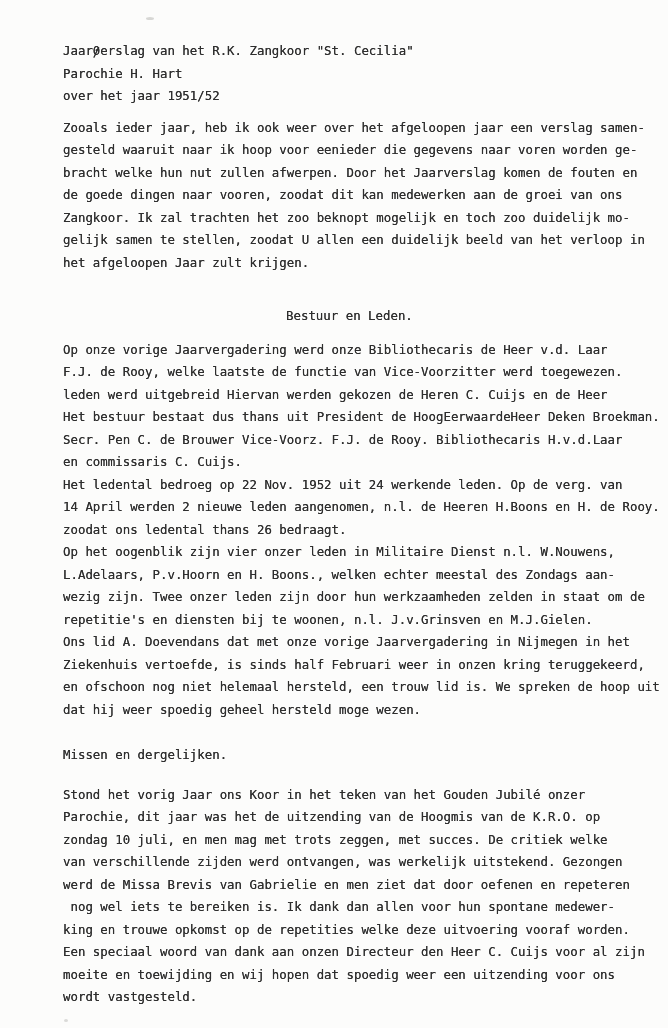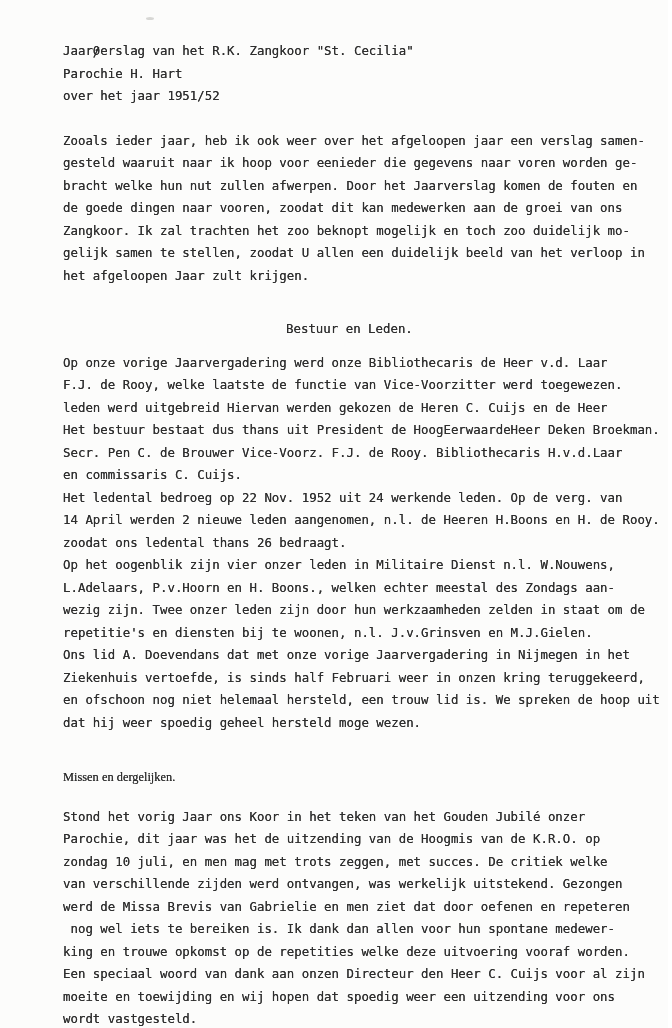--- a/index.html
+++ b/index.html
@@ -12,24 +12,24 @@
     font-family:"DejaVu Sans Mono", monospace;
     color:#2e2e2e;
   }
   .doc{
     position:absolute;left:63px;top:40px;width:606px;
     font-size:12.4px;line-height:22.5px;
     text-shadow:0 0 0.6px rgba(40,40,40,0.85);
   }
   .line{height:22.5px;white-space:pre;}
   .title-block .line{white-space:pre;}
-  .intro-block{margin-top:22px;}
+  .intro-block{margin-top:9px;}
   .heading-1{margin-top:31px;margin-left:223px;height:22.5px;white-space:pre;}
   .body-block-1{margin-top:11px;}
-  .heading-2{margin-top:32px;height:22.5px;white-space:pre;font-family:Liberation Serif, serif;}
+  .heading-2{margin-top:23px;height:22.5px;white-space:pre;}
   .body-block-2{margin-top:17px;}
   
   .ovr{position:relative;display:inline-block;width:1ch;}
   .ovr .top{position:absolute;left:0;top:1px;}
   
   .speck{position:absolute;background:#b9b9b6;border-radius:50%;filter:blur(0.6px);}
   .speck-top{left:146px;top:17px;width:8px;height:3px;opacity:.55;}
   .speck-bottom{left:64px;top:1019px;width:4px;height:3px;opacity:.5;}
 </style>
 </head>

